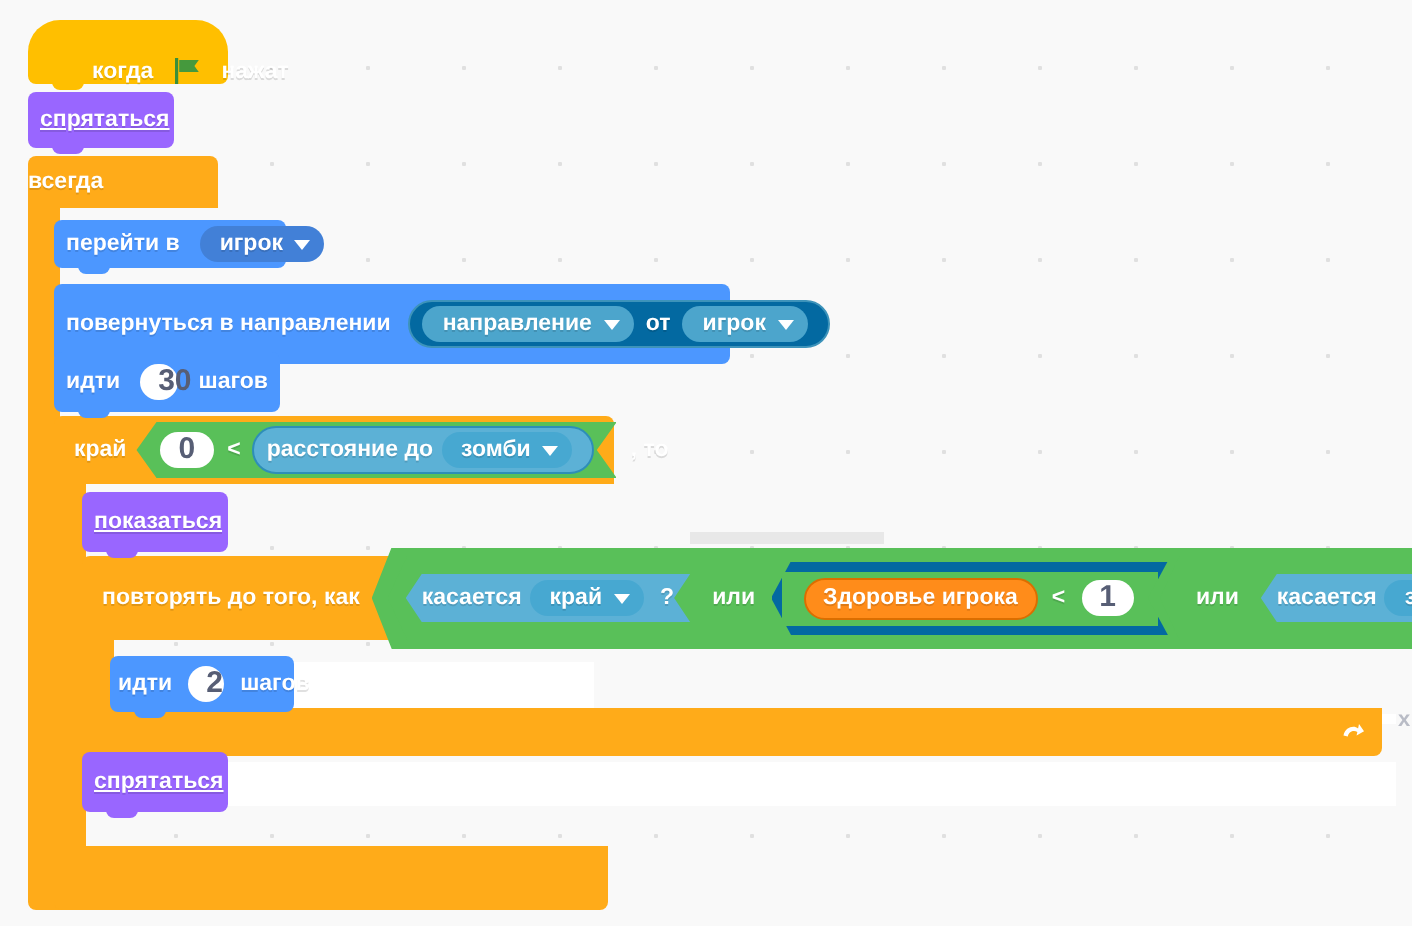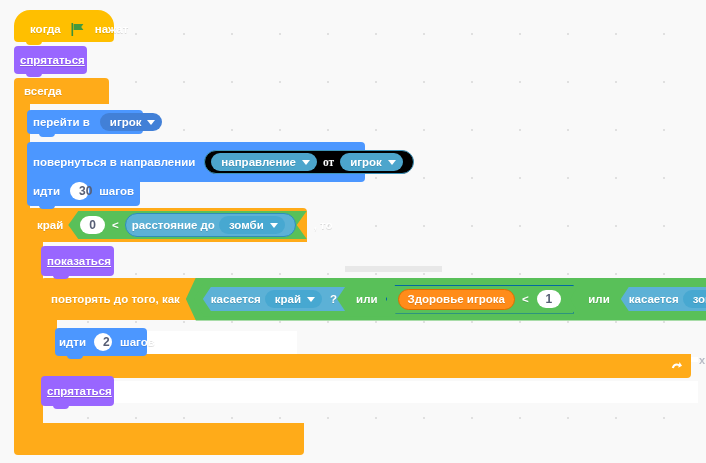--- a/index.html
+++ b/index.html
@@ -55,21 +55,22 @@
     background: inherit;
   }
 
   .c-events  { background: #ffbf00; }
   .c-looks   { background: #9966ff; text-decoration: underline; }
   .c-motion  { background: #4c97ff; }
 
   
   .hat {
     border-radius: 16px 16px 4px 4px;
-    padding-left: 10px;
+    padding-left: 26px;
+    align-items: flex-end;
   }
 
   
   .cblock { position: absolute; z-index: 4; }
   .cblock .c-top,
   .cblock .c-bot {
     background: #ffab19;
     display: flex;
     align-items: center;
     color: #fff;
@@ -87,21 +88,21 @@
     border-radius: 0 0 4px 4px;
     justify-content: flex-end;
     padding-right: 8px;
   }
 
   
   .num-input {
     background: #ffffff;
     border-radius: 14px;
     color: #575e75;
-    font-size: 12px;
+    font-size: 15px;
     font-weight: bold;
     text-shadow: none;
     padding: 2px 9px;
     margin: 0 4px;
     min-width: 14px;
     text-align: center;
     line-height: 14px;
   }
   .dropdown {
     display: inline-flex;
@@ -132,21 +133,21 @@
     align-items: center;
     border-radius: 14px;
     padding: 2px 9px;
     margin: 0 3px;
     font-size: 11.5px;
     font-weight: bold;
     color: #fff;
     line-height: 15px;
   }
   .r-sensing  { background: #5cb1d6; border: 1px solid #2e8eb8; }
-  .r-light    { background: #000000; border: 1px solid #3d93ba; }
+  .r-light    { background: #0369a1; border: 1px solid #3d93ba; }
   .r-variable { background: #ff8c1a; border: 1px solid #db6e00; }
 
   .boolean {
     display: inline-flex;
     align-items: center;
     padding: 2px 4px;
     margin: 0 3px;
     font-size: 11.5px;
     font-weight: bold;
     color: #fff;
@@ -209,21 +210,21 @@
       </svg>
     </span>
     <span class="lbl">нажат</span>
   </div>
 
   <div class="blk c-looks stack" style="left:14px; top:46px; width:73px; height:28px;">
     <span class="lbl">спрятаться</span>
   </div>
 
   <div class="cblock" style="left:14px; top:78px; width:95px; height:377px;">
-    <div class="c-top" style="width:95px; height:26px; padding-left:10px;">
+    <div class="c-top" style="width:95px; height:26px; ">
       <span>всегда</span>
     </div>
     <div class="c-arm" style="height:321px;"></div>
     <div class="c-bot" style="position:absolute; left:0; top:347px; width:110px; height:30px;">
       <span class="loop-arrow">
         <svg width="14" height="14" viewBox="0 0 14 14">
           <path d="M3.2 9.6 C3.2 5.2 7.2 3.4 9.6 4.6 L9.6 2.4 L12.8 5.4 L9.6 8.2 L9.6 6.4 C8 5.8 5.4 6.6 5.4 9.6 Z" fill="#ffffff" transform="rotate(12 7 7)"></path>
         </svg>
       </span>
     </div>
@@ -237,21 +238,21 @@
     </span>
   </div>
 
   <div class="blk c-motion stack" style="left:27px; top:142px; width:338px; height:40px;">
     <span class="lbl">повернуться в направлении</span>
     <span class="reporter r-light" style="padding:2px 6px;">
       <span class="dropdown dd-light" style="margin-left:0;">
         <span>направление</span>
         <i class="caret"></i>
       </span>
-      <span style="padding:0 2px;font-family:Liberation Serif, serif;">от</span>
+      <span style="padding:0 2px;">от</span>
       <span class="dropdown dd-light">
         <span>игрок</span>
         <i class="caret"></i>
       </span>
     </span>
   </div>
 
   <div class="blk c-motion stack" style="left:27px; top:176px; width:113px; height:30px;">
     <span class="lbl">идти</span>
     <span class="num-input">30</span>
@@ -291,21 +292,21 @@
         <span class="b-outer" style="background:#59c059; padding:3px 6px;">
           <span class="boolean b-sensing" style="padding:3px 8px;">
             <span>касается</span>
             <span class="dropdown dd-sensing">
               <span>край</span>
               <i class="caret"></i>
             </span>
             <span style="padding-left:4px;">?</span>
           </span>
           <span style="padding:0 8px;">или</span>
-          <span class="b-outer" style="background:#59c059; padding:3px 8px; border:1px solid #0369a1;">
+          <span class="b-outer" style="background:#59c059; padding:3px 8px; border:5px solid #0369a1;">
             <span class="reporter r-variable">
               <span>Здоровье игрока</span>
             </span>
             <span style="padding:0 4px;">&lt;</span>
             <span class="num-input">1</span>
           </span>
         </span>
 
         <span style="padding:0 8px;">или</span>
 

